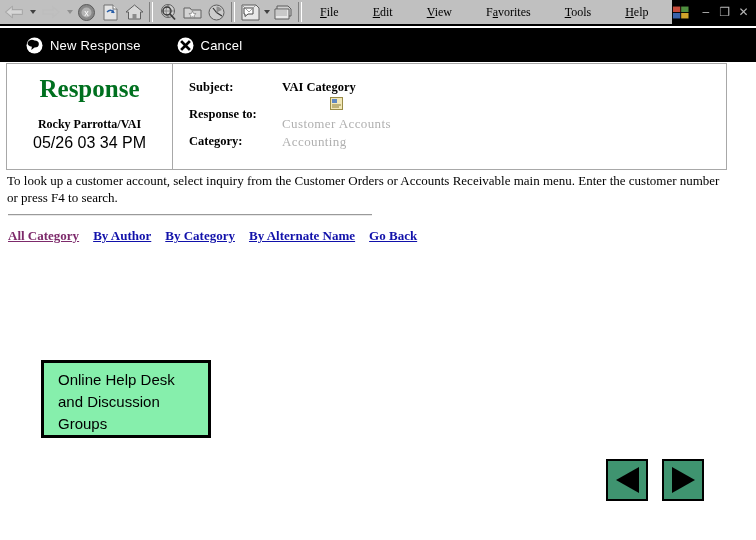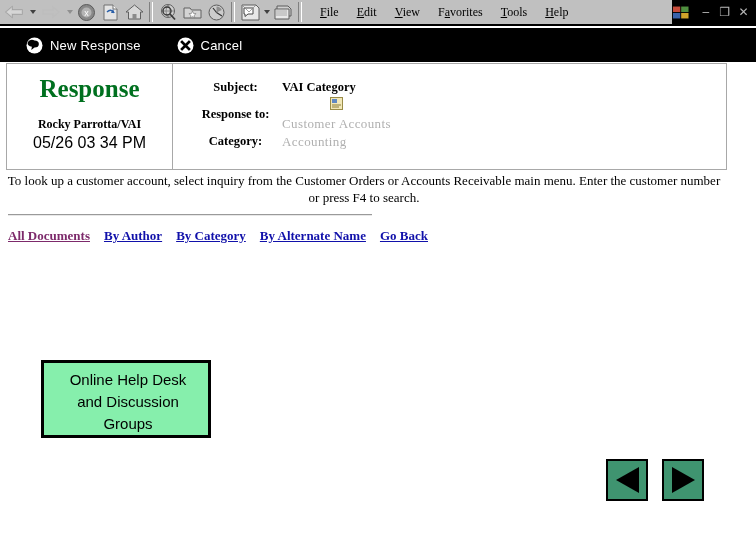--- a/index.html
+++ b/index.html
@@ -54,21 +54,21 @@
     border-left: 3px solid transparent;
     border-right: 3px solid transparent;
     border-top: 4px solid #404040;
   }
   .caret-glyph.dim { border-top-color: #909090; }
 
   
   #menu-bar {
     display: flex;
     align-items: flex-start;
-    gap: 0px;
+    gap: 16px;
     margin-left: 6px;
     flex: 0 0 auto;
   }
   .menu-item {
     font-family: "Liberation Serif", serif;
     font-size: 12px;
     color: #000000;
     padding: 2px 9px;
     white-space: nowrap;
   }
@@ -125,21 +125,20 @@
     text-align: right;
   }
 
   
   #page-body {
     position: absolute;
     top: 62px; left: 0;
     width: 756px;
     height: 478px;
     background: #ffffff;
-    text-align: center;
   }
 
   #header-table {
     position: absolute;
     top: 1px;
     left: 6px;
     width: 721px;
     height: 107px;
     border: 1px solid #a8a8a8;
     box-sizing: border-box;
@@ -481,21 +480,21 @@
       </div>
 
     </div>
   </div>
 
   <div id="body-text">To look up a customer account, select inquiry from the Customer Orders or Accounts Receivable main menu. Enter the customer number or press F4 to search.</div>
 
   <div id="rule"></div>
 
   <div id="nav-links">
-    <span class="nav-link visited">All Documents</span>
+    <span class="nav-link visited">All Category</span>
     <span class="nav-link unvisited">By Author</span>
     <span class="nav-link unvisited">By Category</span>
     <span class="nav-link unvisited">By Alternate Name</span>
     <span class="nav-link unvisited">Go Back</span>
   </div>
 
   <div id="helpdesk-box">
     <div id="helpdesk-text">Online Help Desk and Discussion Groups</div>
   </div>
 

